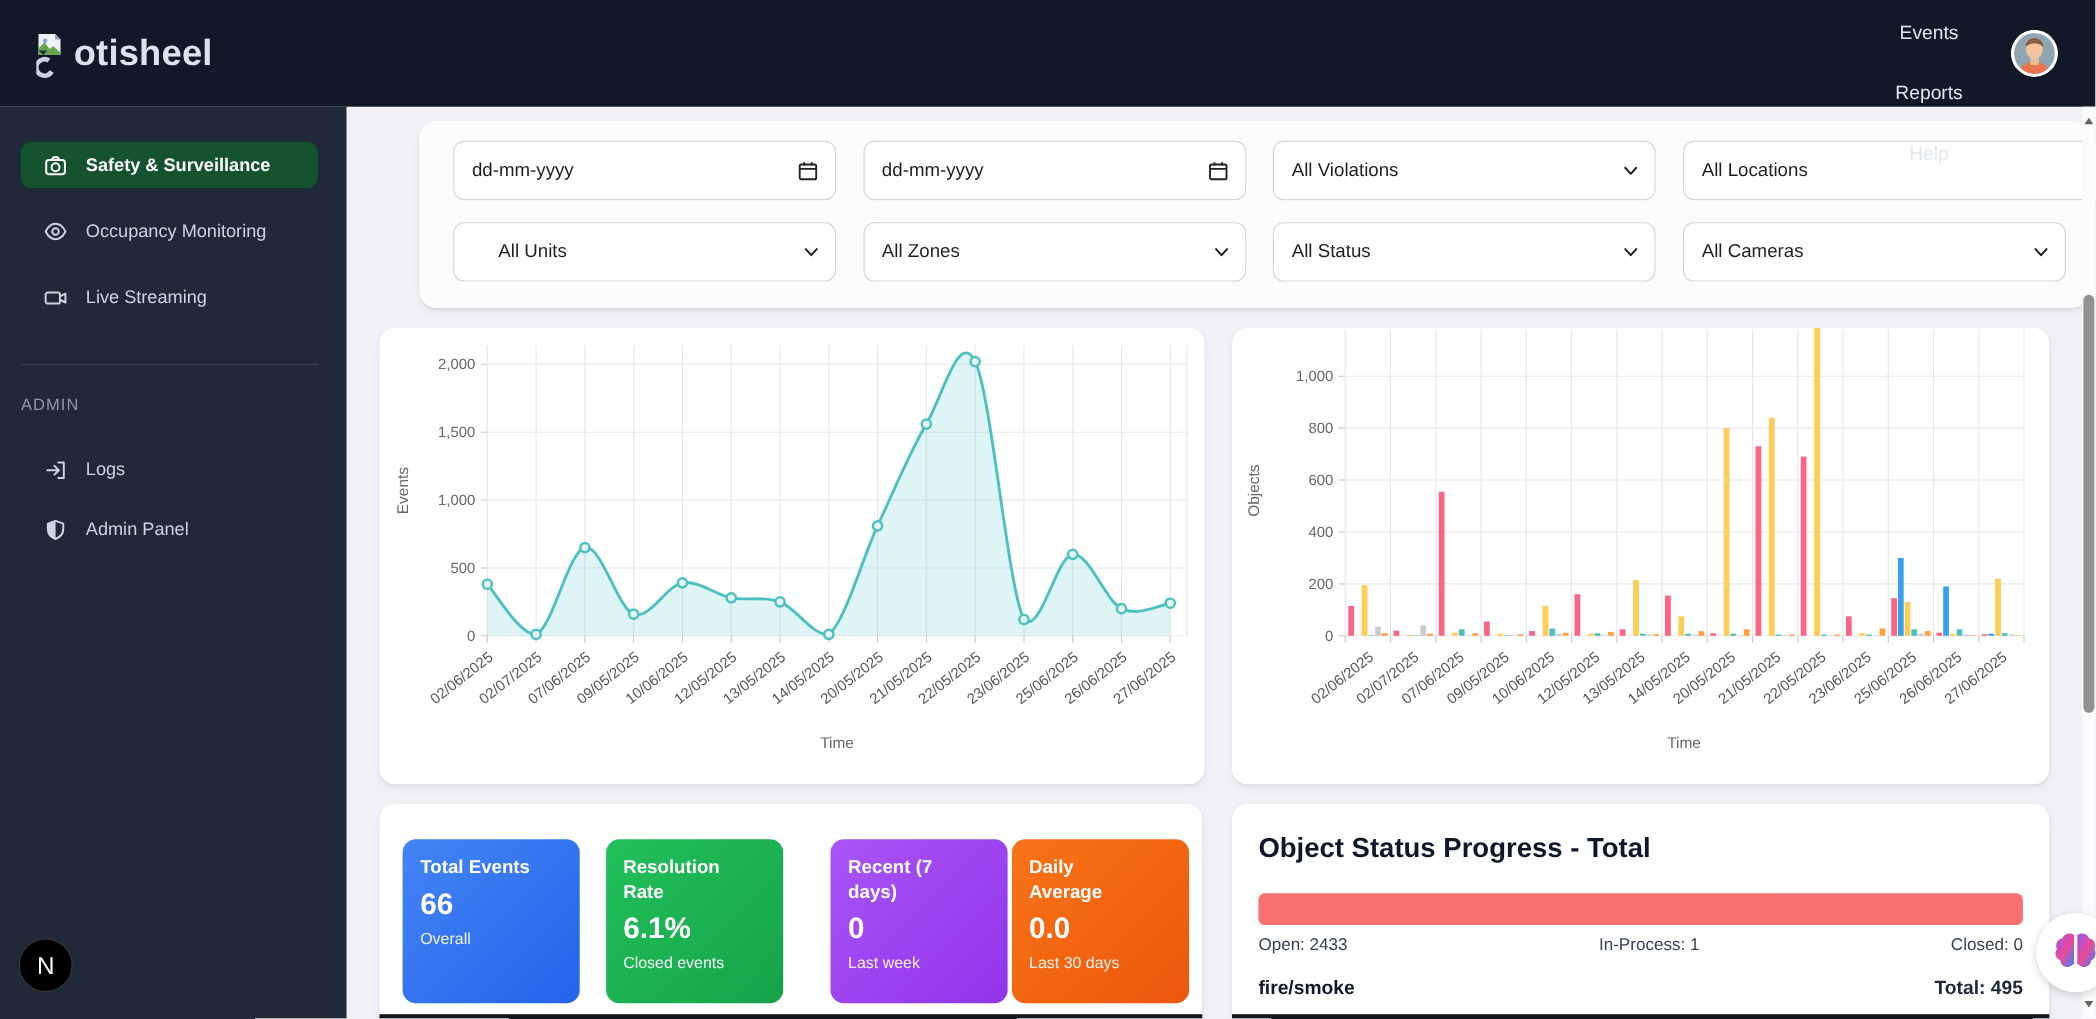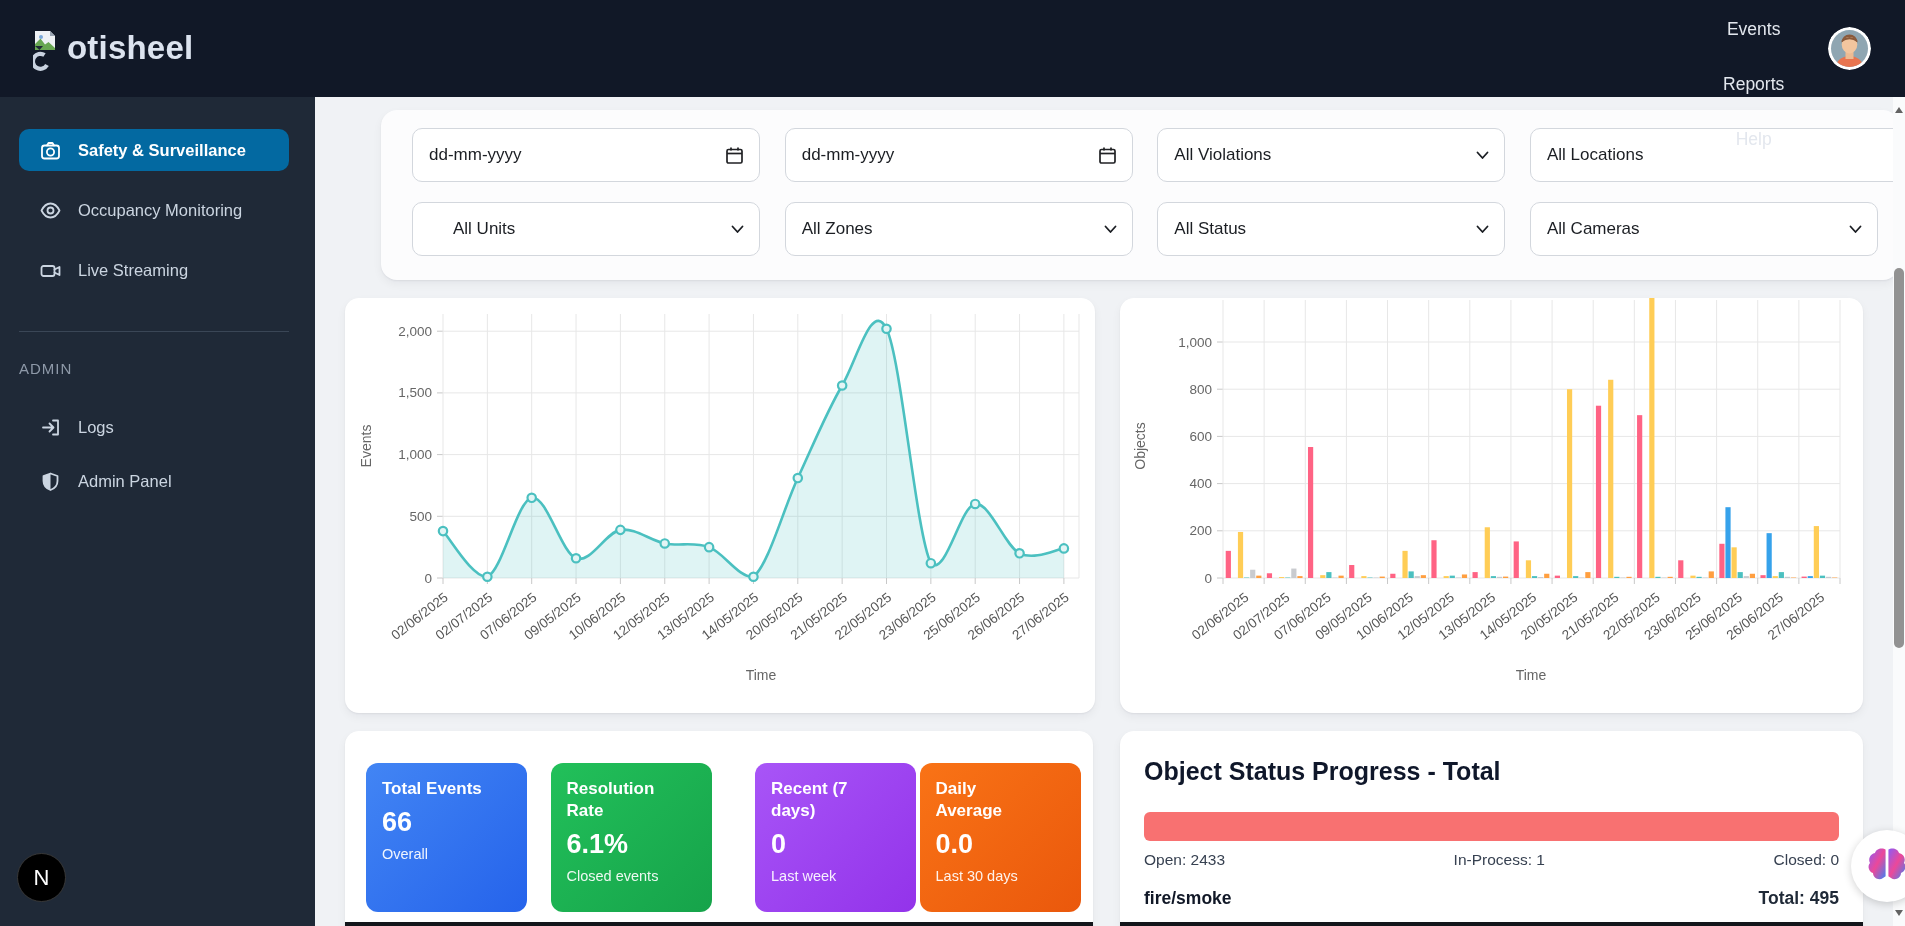--- a/index.html
+++ b/index.html
@@ -16,21 +16,21 @@
   .nav-right { display:flex; align-items:center; gap:34px; }
   .nav-link { color:#e3e7ee; font-size:17.5px; font-weight:500; cursor:pointer; }
   .nav-link.active { background:#2563eb; color:#fff; padding:8px 17px; border-radius:8px; }
   .avatar-wrap { width:43px; height:43px; border-radius:50%; overflow:hidden; }
 
   
   .sidebar { position:absolute; left:0; top:97px; width:315px; height:829px; background:#1f2937; z-index:20; }
   .side-item { position:absolute; left:19px; width:270px; height:42px; border-radius:10px;
                display:flex; align-items:center; padding-left:21px; gap:17px; cursor:pointer;
                color:#cbd5e1; font-size:16.5px; font-weight:500; }
-  .side-item.active { background:#0369a1; color:#fff; font-weight:600; }
+  .side-item.active { background:#14532d; color:#fff; font-weight:600; }
   .side-item .icn { width:21px; height:21px; flex:0 0 21px; }
   .side-divider { position:absolute; left:19px; width:270px; top:234px; border-top:1px solid #3a4656; }
   .side-section { position:absolute; left:19px; top:263px; color:#8e99a8; font-size:15px; letter-spacing:1px; font-weight:500;}
   .dev-badge { position:absolute; left:17px; top:756px; width:49px; height:49px; border-radius:50%;
                background:#000; border:1px solid #383838; color:#fff; display:flex; align-items:center;
                justify-content:center; font-size:22px; cursor:pointer; }
 
   
   .card { position:absolute; background:#fff; border-radius:14px;
           box-shadow:0 1px 2px rgba(16,24,40,.06), 0 4px 10px rgba(16,24,40,.05); }

